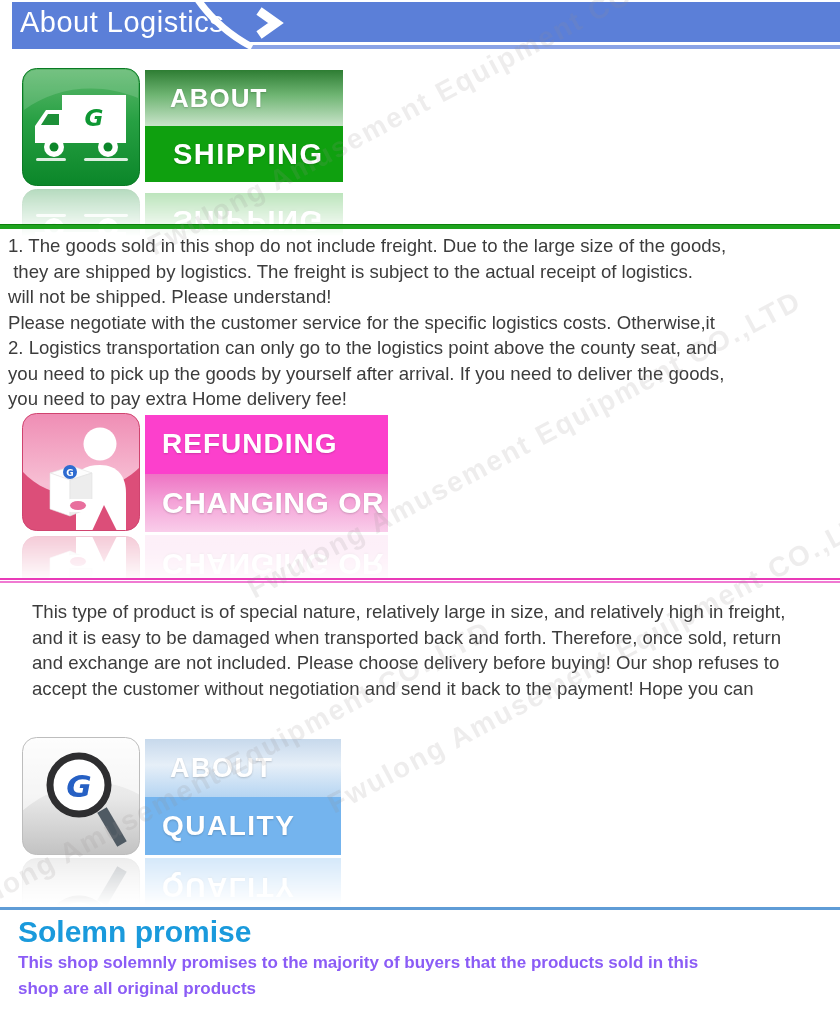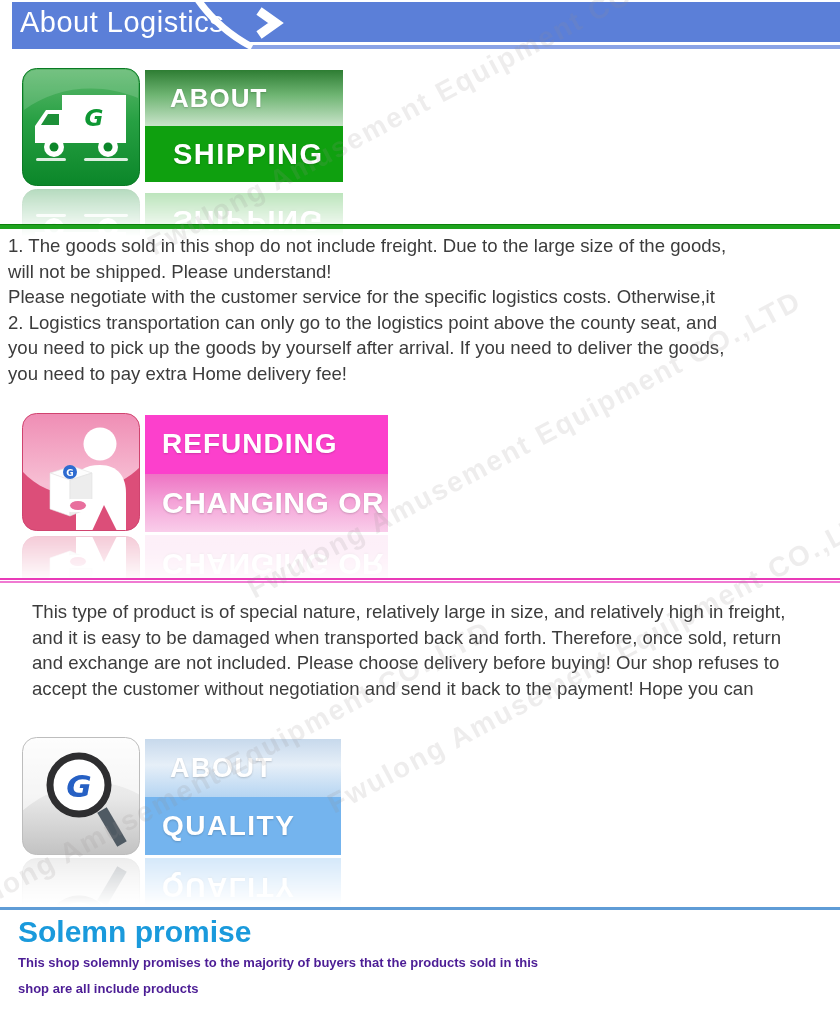--- a/index.html
+++ b/index.html
@@ -46,22 +46,22 @@
 
   
   .para{position:absolute;left:8px;color:#3c3c3c;font-size:18.6px;}
   .para .pline{white-space:pre;line-height:25.5px;}
   #shipping-text{top:233px;}
   #refunding-text{top:599px;margin-left:24px;}
 
   
   #promise-heading{position:absolute;left:18px;top:915px;font-size:30px;font-weight:bold;
                    color:#1a9adc;}
-  #promise-text{position:absolute;left:18px;top:950px;font-size:13px;font-weight:bold;
-                color:#4c1d95;}
+  #promise-text{position:absolute;left:18px;top:950px;font-size:17px;font-weight:bold;
+                color:#8b5cf6;}
   #promise-text .pline{white-space:pre;line-height:26px;}
 
   
   .wm{position:absolute;white-space:nowrap;font-size:28px;font-weight:bold;
       color:rgba(148,145,142,0.16);letter-spacing:2px;transform:rotate(-28deg);
       transform-origin:left center;pointer-events:none;z-index:9;}
   #wm-1{left:150px;top:232px;}
   #wm-2{left:250px;top:575px;}
   #wm-3{left:330px;top:790px;}
   #wm-4{left:-60px;top:905px;}
@@ -107,20 +107,21 @@
     <div class="banner" id="banner-shipping">
       <div class="half b-green-top">ABOUT</div>
       <div class="half b-green-bot">SHIPPING</div>
     </div>
   </div>
 
   <div class="divider" id="divider-green"></div>
 
   <div class="para" id="shipping-text">
     <div class="pline">1. The goods sold in this shop do not include freight. Due to the large size of the goods,</div>
+    <div class="pline"> they are shipped by logistics. The freight is subject to the actual receipt of logistics.</div>
     <div class="pline">will not be shipped. Please understand!</div>
     <div class="pline">Please negotiate with the customer service for the specific logistics costs. Otherwise,it</div>
     <div class="pline">2. Logistics transportation can only go to the logistics point above the county seat, and</div>
     <div class="pline">you need to pick up the goods by yourself after arrival. If you need to deliver the goods,</div>
     <div class="pline">you need to pay extra Home delivery fee!</div>
   </div>
 
   <div class="row" id="row-refunding">
     <svg class="icon-box" viewBox="0 0 118 118">
       <defs>
@@ -189,21 +190,21 @@
       <div class="half b-blue-top">ABOUT</div>
       <div class="half b-blue-bot">QUALITY</div>
     </div>
   </div>
 
   <div class="divider" id="divider-blue"></div>
 
   <div id="promise-heading">Solemn promise</div>
   <div id="promise-text">
     <div class="pline">This shop solemnly promises to the majority of buyers that the products sold in this</div>
-    <div class="pline">shop are all include products</div>
+    <div class="pline">shop are all original products</div>
   </div>
 
   <div class="wm" id="wm-1">Fwulong Amusement Equipment CO.,LTD</div>
   <div class="wm" id="wm-2">Fwulong Amusement Equipment CO.,LTD</div>
   <div class="wm" id="wm-3">Fwulong Amusement Equipment CO.,LTD</div>
   <div class="wm" id="wm-4">Fwulong Amusement Equipment CO.,LTD</div>
 
 </div>
 
 </body></html>

